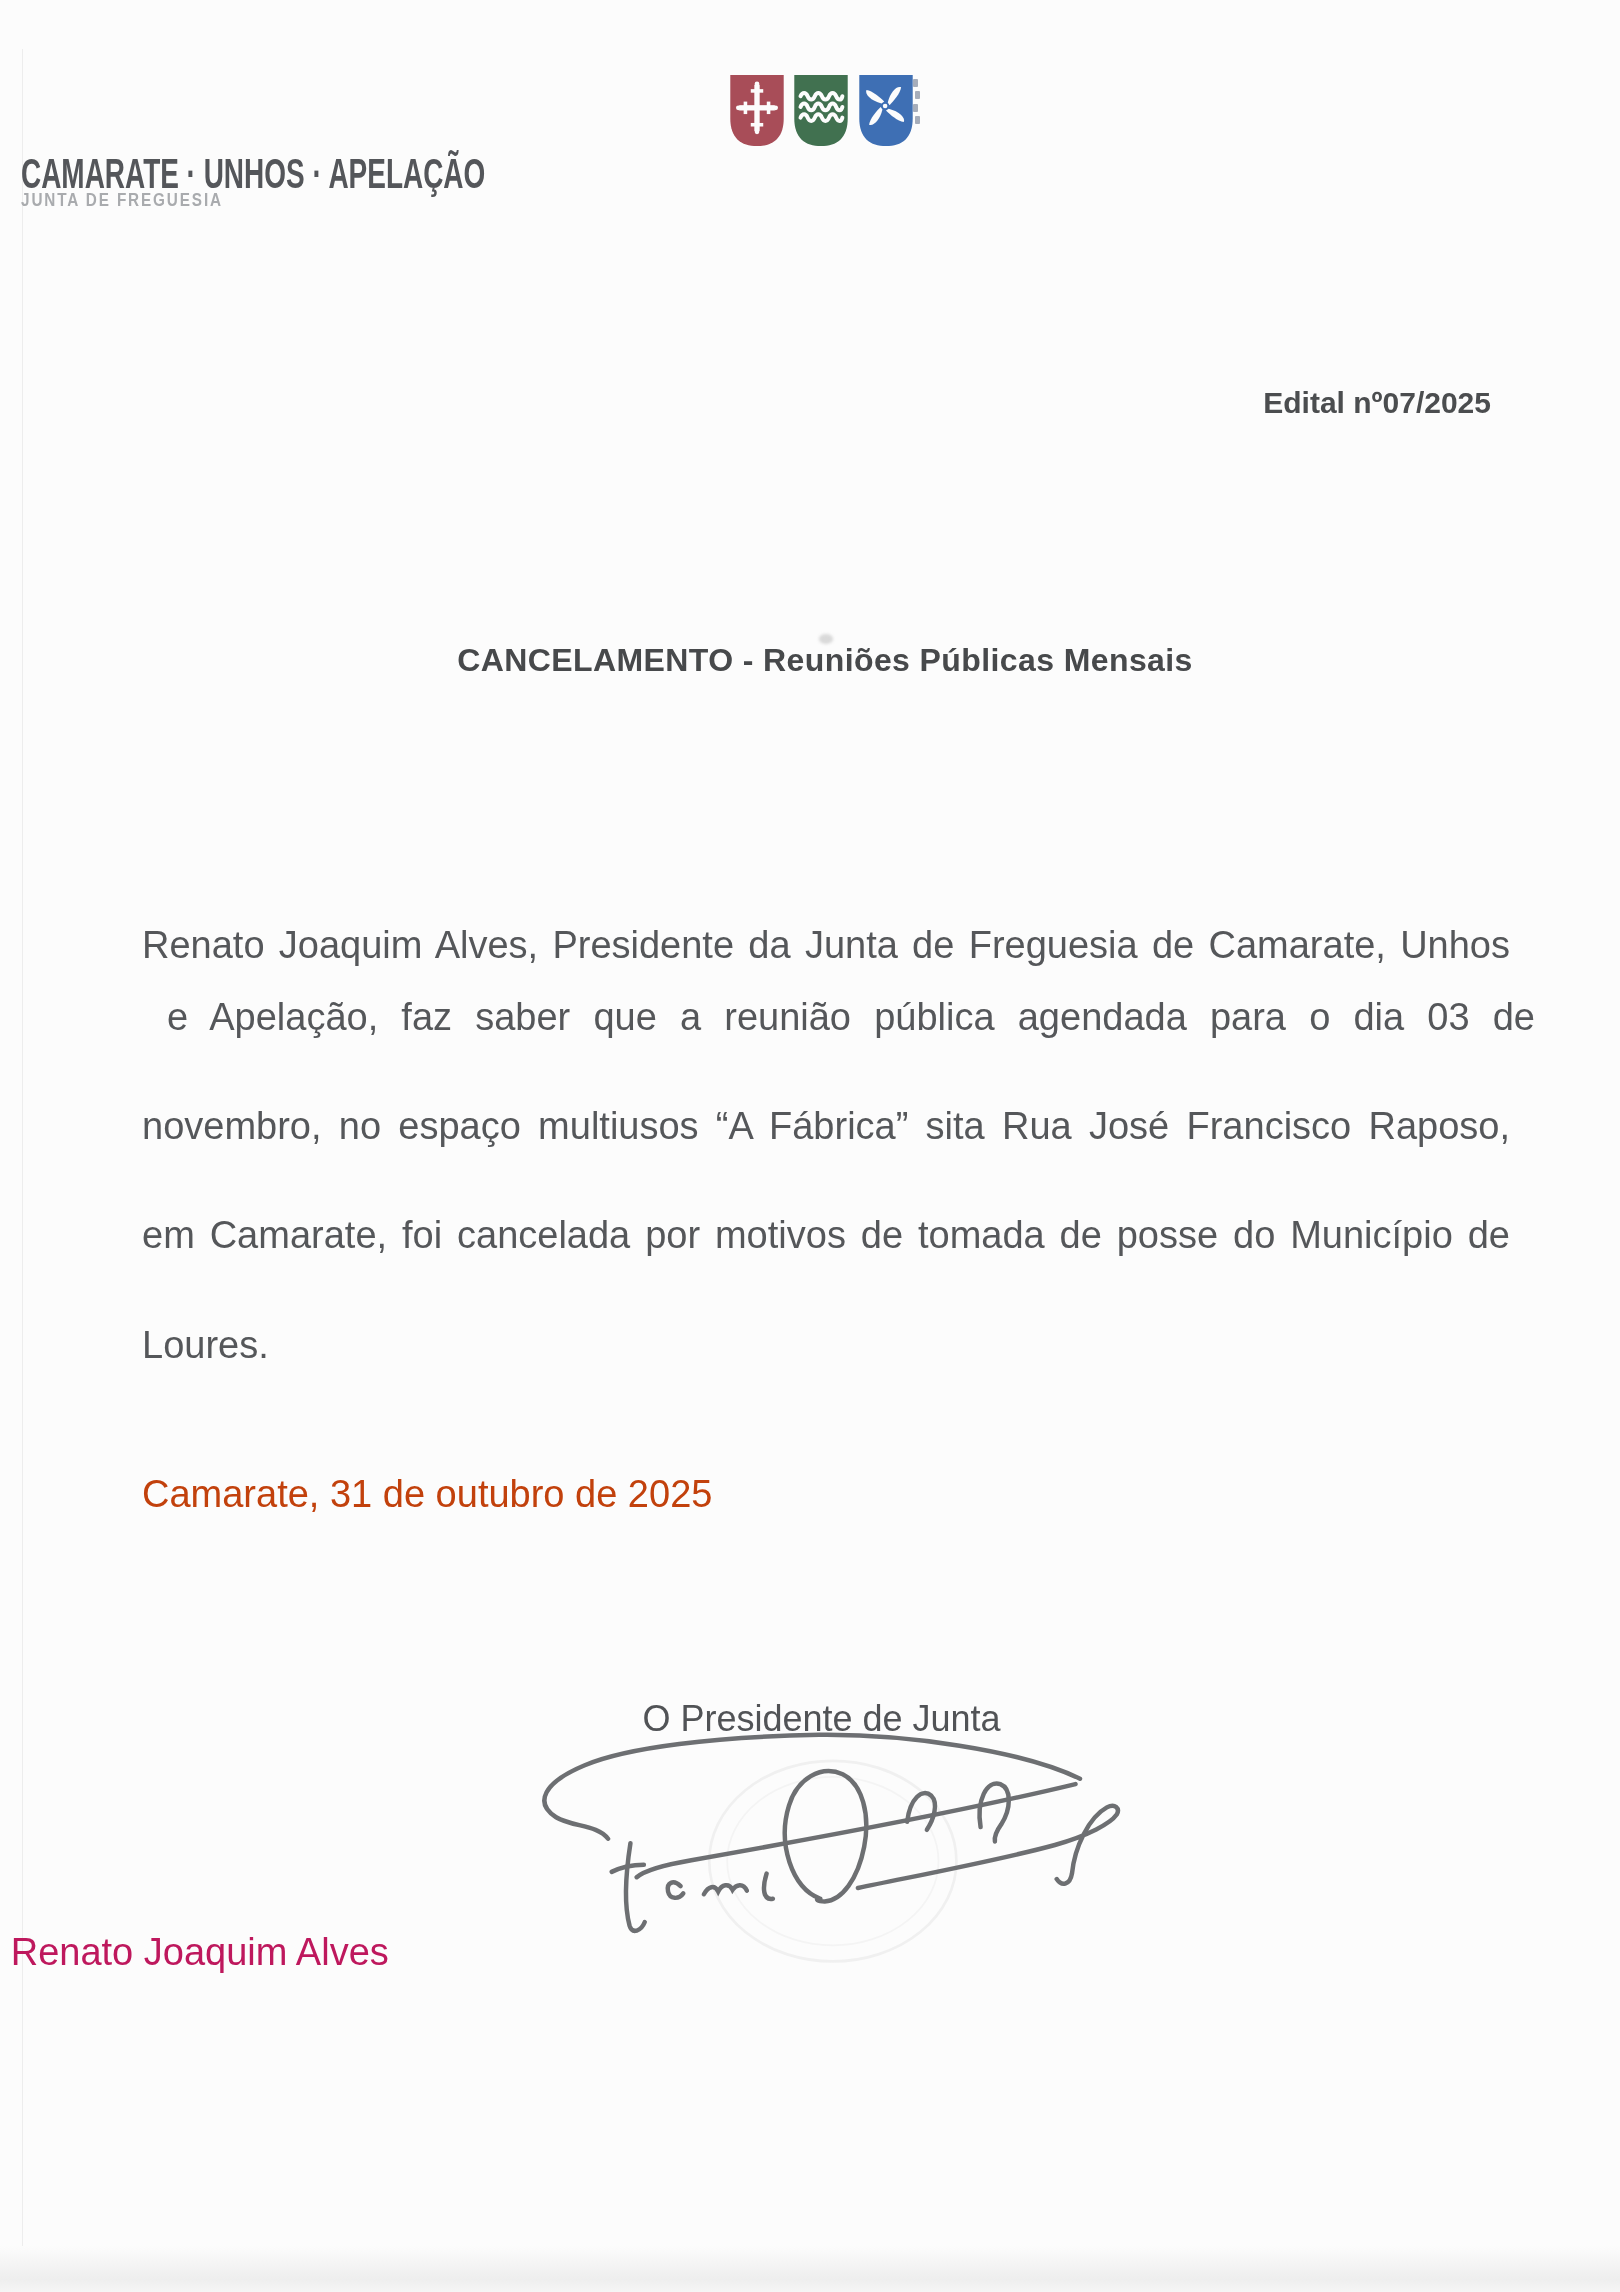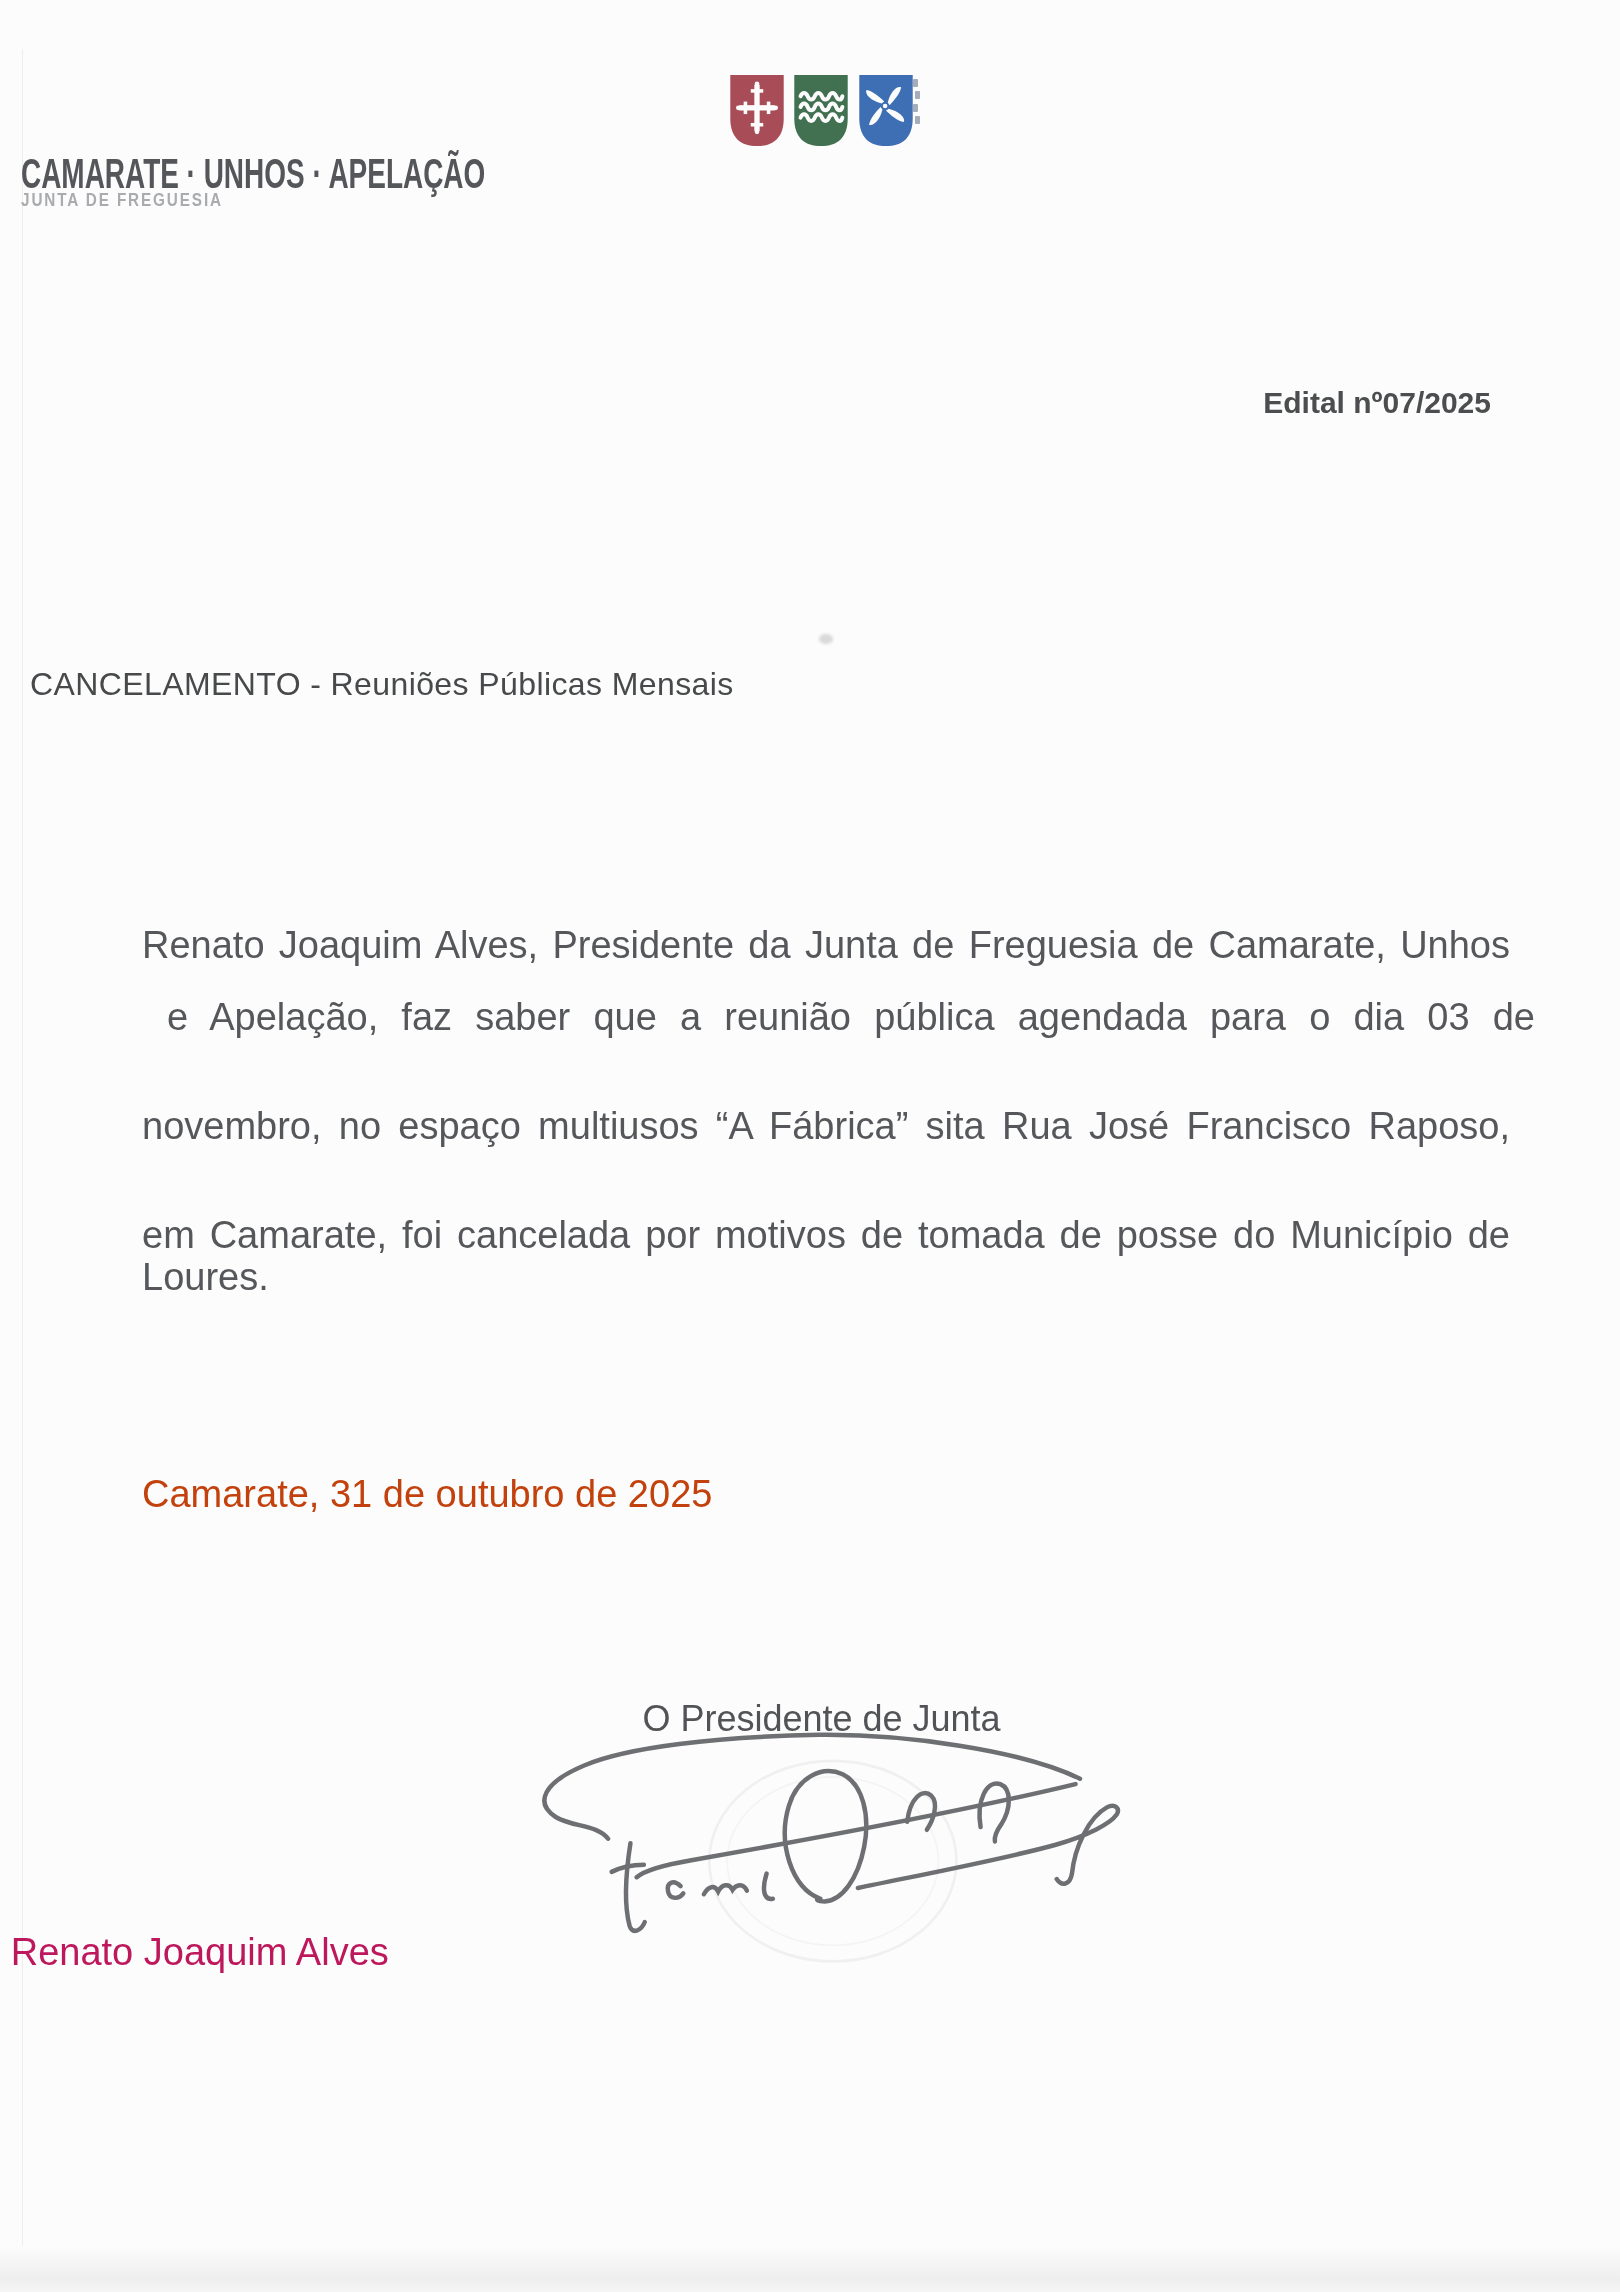--- a/index.html
+++ b/index.html
@@ -29,22 +29,22 @@
     position:absolute;left:20.6px;right:0;top:190px;text-align:center;
     font-weight:bold;font-size:18px;letter-spacing:2.2px;color:#a9abae;
     transform:scaleX(.85);transform-origin:50% 50%;white-space:nowrap;
   }
 
   .edital-ref{
     position:absolute;right:129px;top:386px;
     font-weight:bold;font-size:30px;color:#4b4d4f;white-space:nowrap;
   }
   .doc-title{
-    position:absolute;left:30px;right:0;top:666px;text-align:left;
-    font-weight:normal;font-size:32px;color:#47494b;letter-spacing:0.4px;white-space:nowrap;
+    position:absolute;left:30px;right:0;top:642px;text-align:center;
+    font-weight:bold;font-size:32px;color:#47494b;letter-spacing:0.4px;white-space:nowrap;
   }
 
   
   .body-line{
     position:absolute;left:142px;width:1368px;height:54px;
     font-size:38px;color:#55575a;white-space:nowrap;
   }
   .body-line.just{white-space:normal;text-align:justify;text-align-last:justify;}
   .date-line{
     position:absolute;left:142px;top:1473px;font-size:38px;color:#c2410c;white-space:nowrap;
@@ -115,21 +115,21 @@
     <div class="org-subtitle">JUNTA DE FREGUESIA</div>
   </div>
 
   <div class="edital-ref">Edital nº07/2025</div>
   <div class="doc-title">CANCELAMENTO - Reuniões Públicas Mensais</div>
 
   <div class="body-line just" style="top:924px;">Renato Joaquim Alves, Presidente da Junta de Freguesia de Camarate, Unhos</div>
   <div class="body-line just" style="top:996px;margin-left:25px;">e Apelação, faz saber que a reunião pública agendada para o dia 03 de</div>
   <div class="body-line just" style="top:1214px;">em Camarate, foi cancelada por motivos de tomada de posse do Município de</div>
   <div class="body-line just" style="top:1105px;">novembro, no espaço multiusos “A Fábrica” sita Rua José Francisco Raposo,</div>
-  <div class="body-line" style="top:1256px;">Loures.</div>
+  <div class="body-line" style="top:1324px;">Loures.</div>
 
   <div class="date-line">Camarate, 31 de outubro de 2025</div>
 
   <div class="signer-role">O Presidente de Junta</div>
 
   <svg class="sig-overlay" width="1620" height="2293" viewBox="0 0 1809 2560">
 
     <g fill="none" stroke="#8a8a8a">
       <ellipse cx="930" cy="2078" rx="138" ry="112" stroke-opacity="0.10" stroke-width="3"></ellipse>
       <ellipse cx="930" cy="2078" rx="118" ry="94" stroke-opacity="0.07" stroke-width="2"></ellipse>

